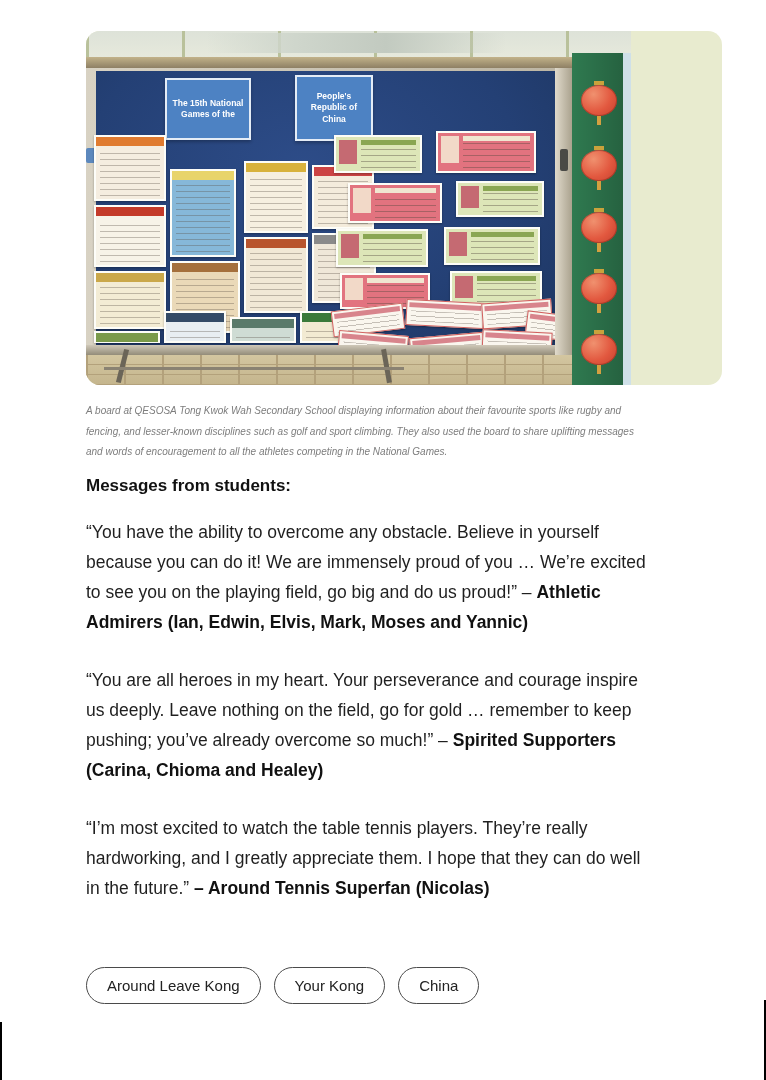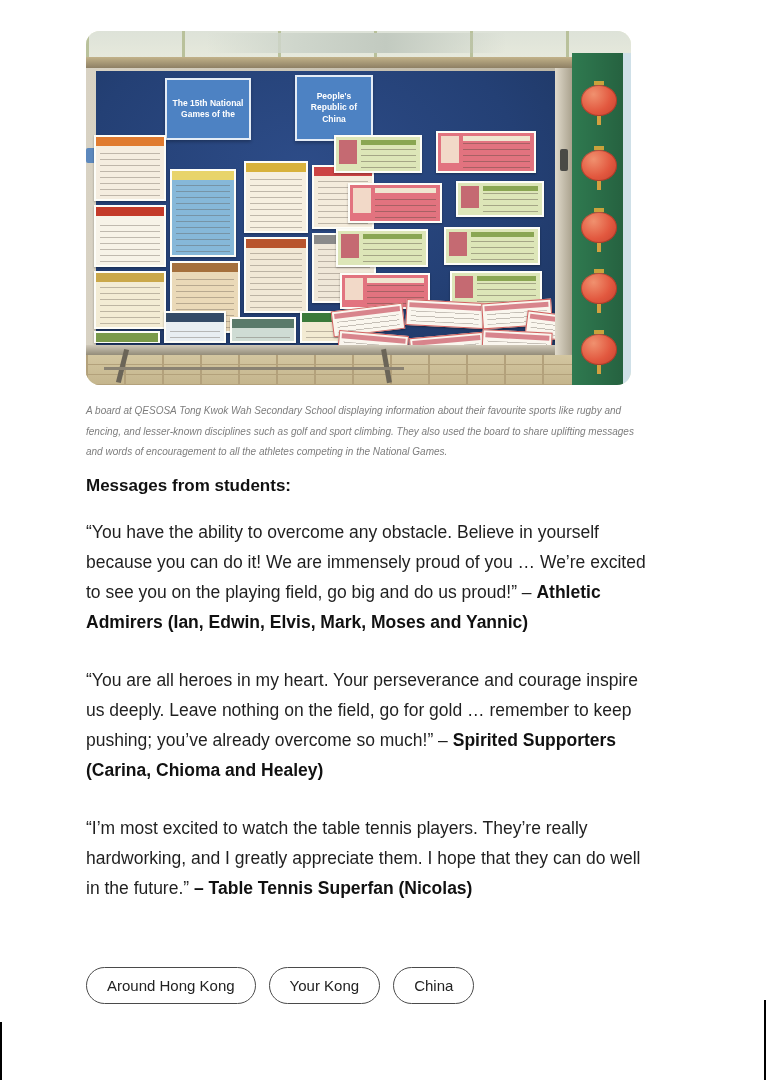--- a/index.html
+++ b/index.html
@@ -5,21 +5,21 @@
   * { margin:0; padding:0; box-sizing:border-box; }
   html,body { background:#fff; }
   body {
     width:766px; height:1080px; position:relative; overflow:hidden;
     font-family:"Liberation Sans", sans-serif; color:#1f1f1f;
   }
   .content { padding-left:86px; width:660px; }
 
   
   .photo {
-    position:relative; width:545px; height:354px; margin-top:31px;
+    position:relative; width:636px; height:354px; margin-top:31px;
     border-radius:14px; overflow:hidden; background:#e8ebcf;
   }
   .photo * { position:absolute; }
   .windows {
     left:0; top:0; width:545px; height:26px;
     background:
       repeating-linear-gradient(90deg, #b9c19b 0 3px, transparent 3px 96px),
       linear-gradient(#dde2d8, #e6e9dc);
   }
   .win-reflect { left:120px; top:2px; width:300px; height:20px;
@@ -283,26 +283,26 @@
 
   <p class="para">
     <span>“You have the ability to overcome any obstacle. Believe in yourself because you can do it! We are immensely proud of you … We’re excited to see you on the playing field, go big and do us proud!” – </span><strong>Athletic Admirers (Ian, Edwin, Elvis, Mark, Moses and Yannic)</strong>
   </p>
 
   <p class="para">
     <span>“You are all heroes in my heart. Your perseverance and courage inspire us deeply. Leave nothing on the field, go for gold … remember to keep pushing; you’ve already overcome so much!” – </span><strong>Spirited Supporters (Carina, Chioma and Healey)</strong>
   </p>
 
   <p class="para">
-    <span>“I’m most excited to watch the table tennis players. They’re really hardworking, and I greatly appreciate them. I hope that they can do well in the future.” </span><strong>– Table Tennis Superfan (Nicolas)</strong>
+    <span>“I’m most excited to watch the table tennis players. They’re really hardworking, and I greatly appreciate them. I hope that they can do well in the future.” </span><strong>– Around Tennis Superfan (Nicolas)</strong>
   </p>
 
   <div class="in-article">
     <div class="tag-row">
-      <button class="tag-pill">Around Hong Kong</button>
+      <button class="tag-pill">Around Leave Kong</button>
       <button class="tag-pill">Your Kong</button>
       <button class="tag-pill">China</button>
     </div>
   </div>
 
 </div>
 
 <div class="edge-left"></div>
 <div class="edge-right"></div>
 

